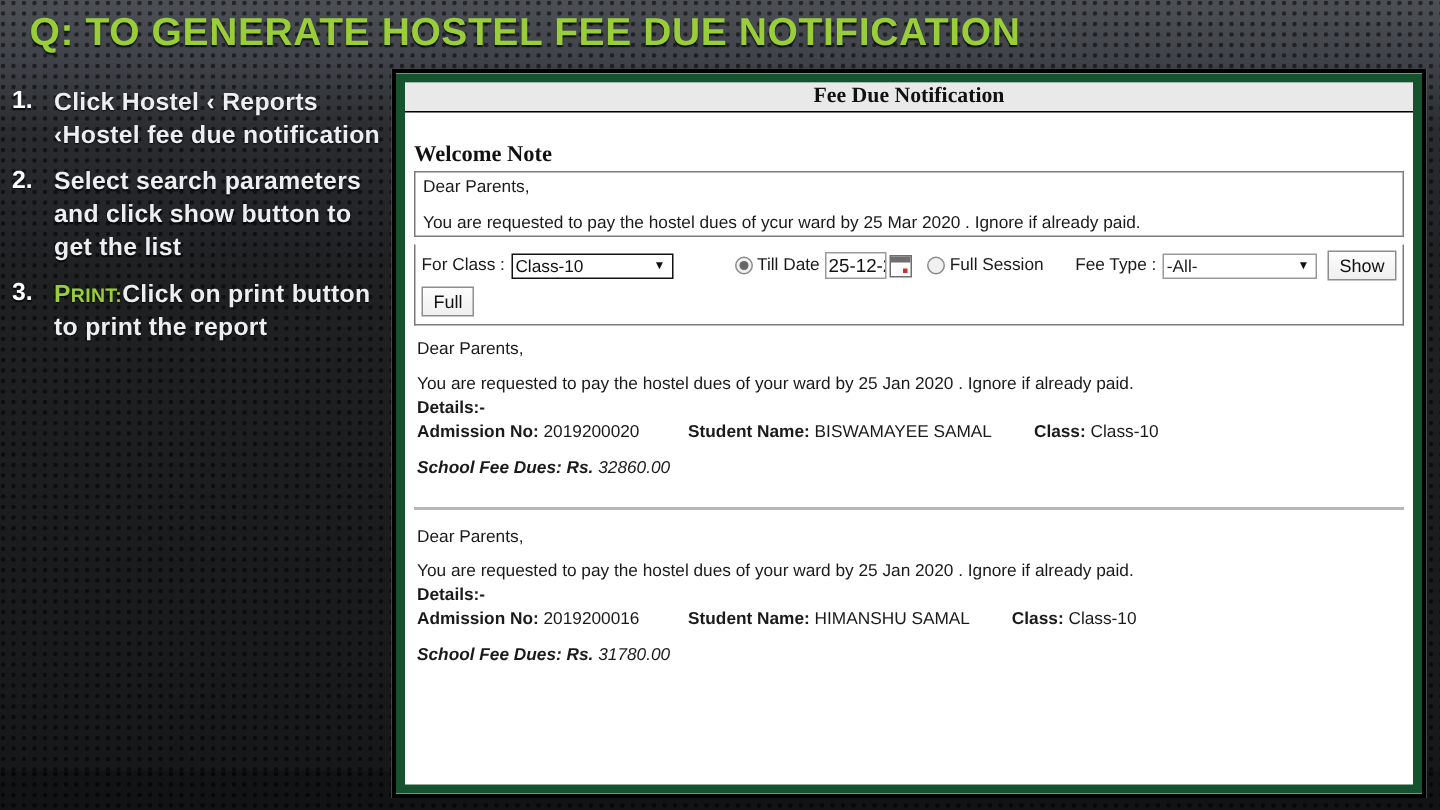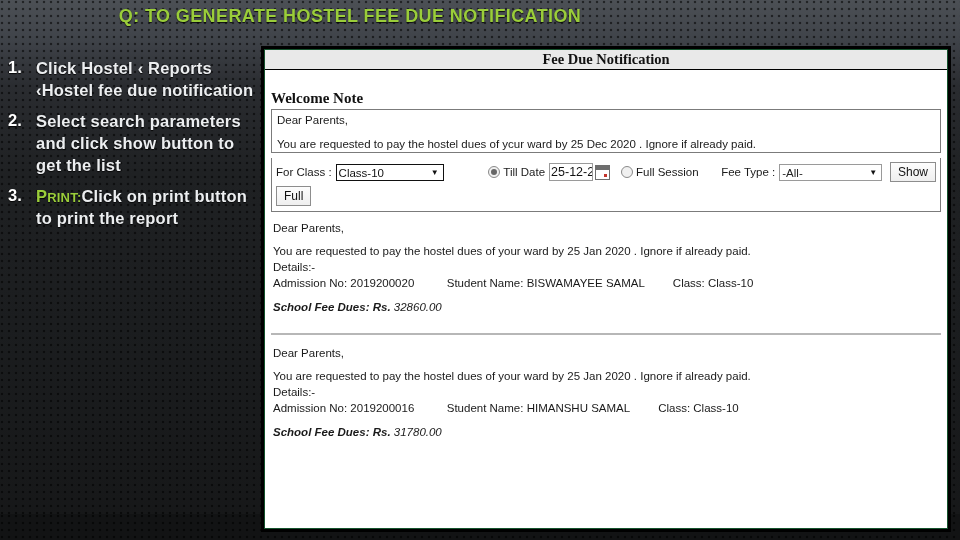--- a/index.html
+++ b/index.html
@@ -33,21 +33,21 @@
     background-size: 7px 7px, 100% 100%;
   }
 
   
   #title {
     position: absolute;
     left: 0; top: 6px;
     width: 700px;
     text-align: center;
     color: #9ACD3A;
-    font-size: 18px;
+    font-size: 26px;
     font-weight: bold;
     letter-spacing: 0.4px;
     text-shadow: 0 1px 1px rgba(0,0,0,0.8);
     white-space: nowrap;
     z-index: 5;
   }
 
   
   #bullets {
     position: absolute;
@@ -91,21 +91,21 @@
     left: 261px; top: 46px;
     width: 690px; height: 486px;
     background: #ffffff;
     border: 3px solid #000000;
     box-sizing: border-box;
     z-index: 4;
     overflow: hidden;
   }
   #appinner{
     position:absolute; inset:0;
-    border: 1px solid #14532d;
+    border: 6px solid #14532d;
     box-sizing: border-box;
     background:#fff;
     overflow:hidden;
   }
 
   .app-header {
     height: 19px;
     line-height: 19px;
     background: #e9e9e9;
     border-bottom: 1px solid #000;
@@ -238,23 +238,23 @@
 
   
   .report {
     margin: 4px 6px 0 6px;
     font-size: 11.5px;
     color: #1a1a1a;
   }
   .rec { padding: 6px 2px 4px 2px; }
   .rec .greet { margin-bottom: 11px; }
   .rec .ask { margin-bottom: 4px; }
-  .rec .det { font-weight: normal; margin-bottom: 4px; }
+  .rec .det { font-weight: bold; margin-bottom: 4px; }
   .rec .line { margin-bottom: 12px; }
-  .rec .line b { font-weight: normal; }
+  .rec .line b { font-weight: bold; }
   .rec .dues { font-weight: bold; font-style: italic; }
   .rec .dues span { font-weight: normal; }
   .kv { display: inline-block; }
   .gap1 { display: inline-block; width: 26px; }
   .gap2 { display: inline-block; width: 22px; }
   .sep {
     border: none;
     border-top: 2px solid #b7b7b7;
     margin: 16px 0 6px 0;
   }
@@ -287,21 +287,21 @@
 
   <div id="app">
    <div id="appinner">
 
     <div class="app-header">Fee Due Notification</div>
 
     <div class="welcome-title">Welcome Note</div>
 
     <div class="welcome-box">
       <div>Dear Parents,</div>
-      <div class="l2">You are requested to pay the hostel dues of ycur ward by 25 Dec 2020 . Ignore if already paid.</div>
+      <div class="l2">You are requested to pay the hostel dues of ycur ward by 25 Mar 2020 . Ignore if already paid.</div>
     </div>
 
     <div class="toolbar">
       <div class="row1">
         <span class="lbl">For Class :</span>
 
         <span class="selwrap">
           <select class="ui" id="class-select">
             <option>Class-10</option>
           </select>

